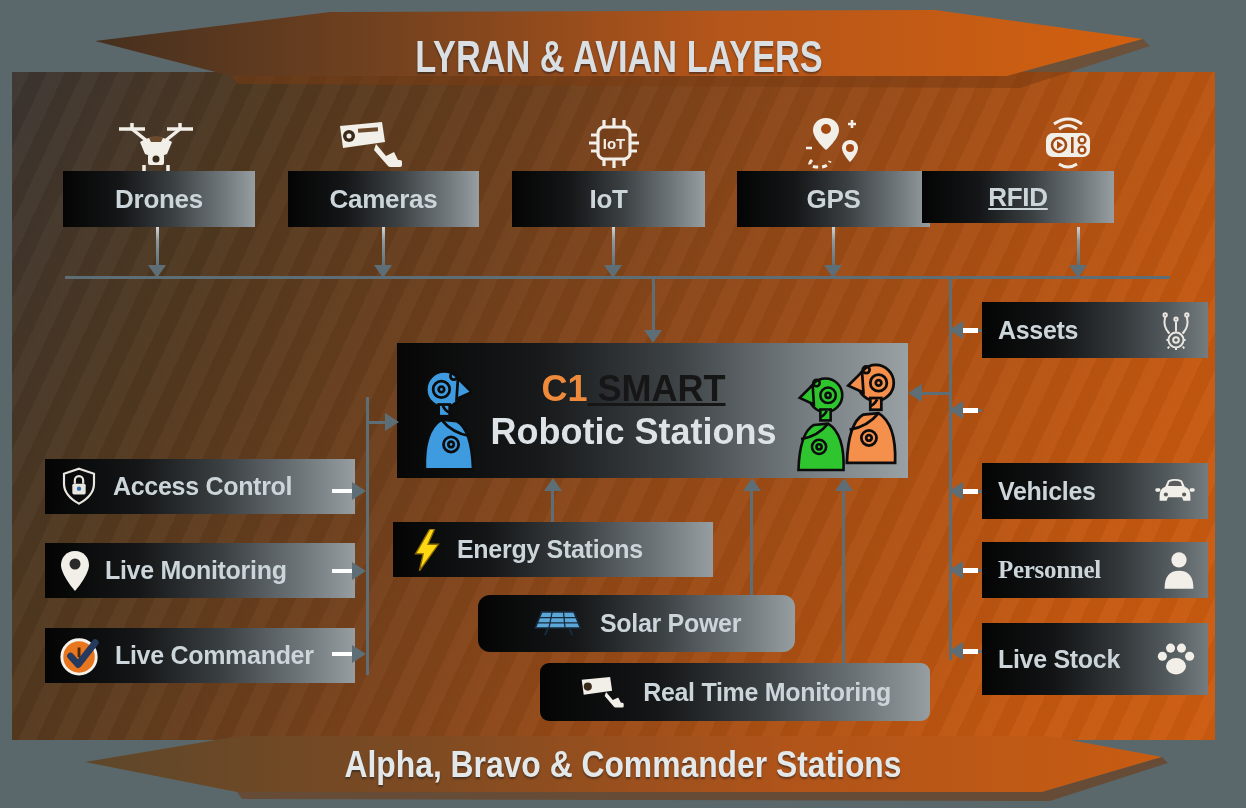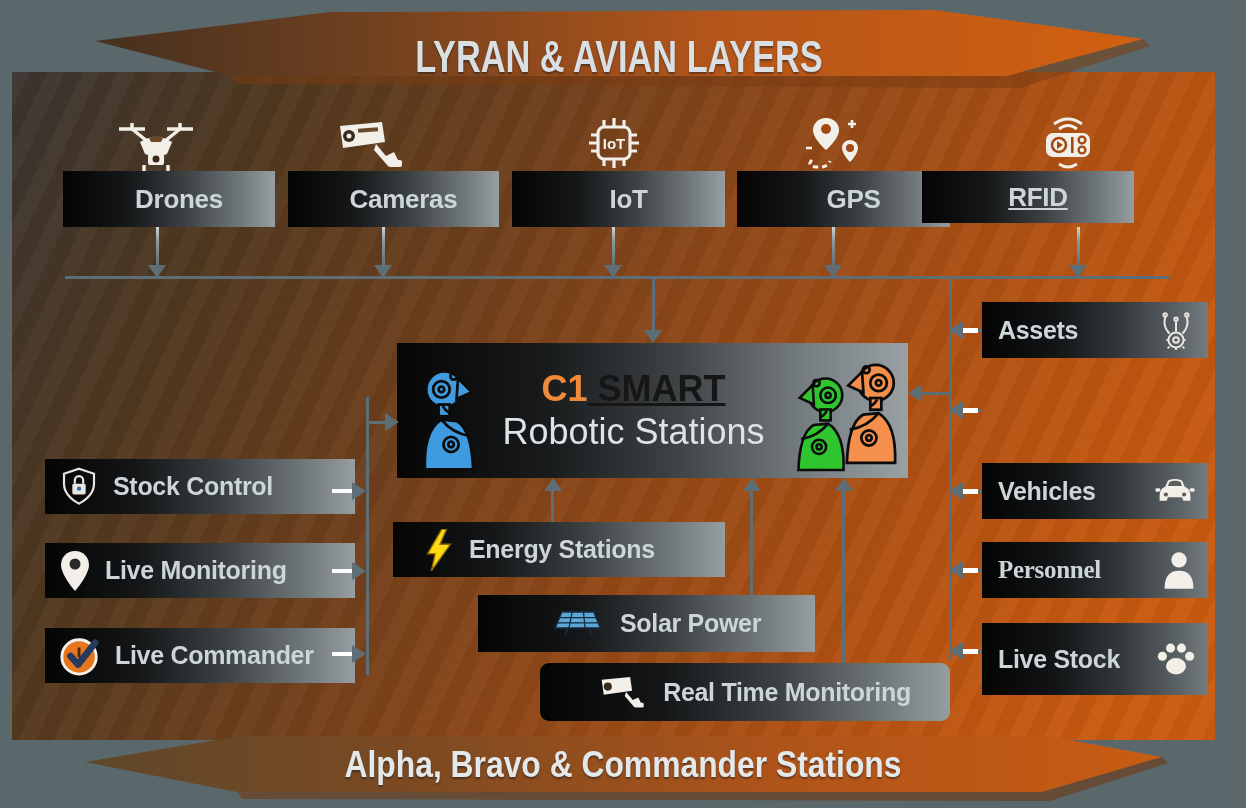--- a/index.html
+++ b/index.html
@@ -22,21 +22,21 @@
   }
   .panel::after{
     content:'';position:absolute;inset:0;pointer-events:none;
     background:repeating-linear-gradient(115deg, rgba(255,255,255,0.025) 0 16px, rgba(0,0,0,0.035) 16px 32px);
   }
 
   
   .gbox{
     position:absolute;display:flex;align-items:center;
     background:linear-gradient(90deg,#040404 0%,#141617 30%,#3c4144 58%,#6d7478 82%,#969ea2 100%);
-    color:var(--label);font-weight:bold;letter-spacing:-0.3px;padding-left:20px;
+    color:var(--label);font-weight:bold;letter-spacing:-0.3px;
   }
   .gbox-dim{
     background:linear-gradient(90deg,#040404 0%,#121415 32%,#34393c 62%,#565d61 84%,#747c80 100%);
   }
   .sensor-box{justify-content:center;font-size:26px;}
   .left-box{font-size:25px;padding-left:14px;gap:14px;}
   .right-box{font-size:25px;padding-left:16px;padding-right:12px;justify-content:space-between;}
   .support-box{font-size:25px;}
 
   
@@ -63,21 +63,21 @@
     background:linear-gradient(90deg,#060606 0%,#17191a 28%,#3e4346 55%,#767d81 80%,#9aa1a5 100%);
   }
   .central-text{
     position:absolute;inset:0;display:flex;flex-direction:column;
     justify-content:center;align-items:center;
     padding-left:78px;padding-right:116px;line-height:1.18;
   }
   .central-line1{font-size:36px;font-weight:bold;white-space:nowrap;}
   .central-line1 .c1{color:#ef8a3a;}
   .central-line1 .smart{color:#161616;text-decoration:underline;}
-  .central-line2{font-size:36px;font-weight:normal;color:#dde3e6;white-space:nowrap;}
+  .central-line2{font-size:36px;font-weight:bold;color:#dde3e6;white-space:nowrap;}
 
   .icon-abs{position:absolute;}
   svg{display:block;}
 </style>
 </head>
 <body>
 
 <svg width="0" height="0" style="position:absolute" aria-hidden="true">
   <defs>
     <g id="robot-shape" stroke="#0c0c0c" stroke-width="4" fill="currentColor">
@@ -247,21 +247,21 @@
 
   <div class="ln" style="left:366px;top:397px;width:3px;height:278px;"></div>
 
   <div class="gbox left-box" style="left:45px;top:459px;width:296px;height:55px;">
     <svg width="40" height="44" viewBox="0 0 48 48">
       <path d="M24 2 L42 8 V20 Q42 34 24 44 Q6 34 6 20 V8 Z" fill="none" stroke="#e9e6e0" stroke-width="2.6"></path>
       <rect x="16" y="20" width="16" height="13" rx="2" fill="#e9e6e0"></rect>
       <path d="M19 20 v-4 a5 5 0 0 1 10 0 v4" fill="none" stroke="#e9e6e0" stroke-width="2.6"></path>
       <circle cx="24" cy="26" r="2.6" fill="#2f6fb0"></circle>
     </svg>
-    <span>Stock Control</span>
+    <span>Access Control</span>
   </div>
   <div class="dash" style="left:332px;top:489px;width:20px;height:4px;"></div>
   <div class="ar ar-right" style="left:352px;top:482px;"></div>
 
   <div class="gbox left-box" style="left:45px;top:543px;width:296px;height:55px;">
     <svg width="32" height="44" viewBox="0 0 32 42">
       <path d="M16 1 C7 1 2 8 2 15 C2 25 16 41 16 41 C16 41 30 25 30 15 C30 8 25 1 16 1 Z" fill="#f2efe9"></path>
       <circle cx="16" cy="14" r="5.5" fill="#2a2a2a"></circle>
     </svg>
     <span>Live Monitoring</span>
@@ -273,28 +273,28 @@
     <svg width="42" height="42" viewBox="0 0 44 44">
       <circle cx="21" cy="23" r="18" fill="#e8761e" stroke="#f5f2ec" stroke-width="3"></circle>
       <path d="M21 23 V13 M21 23 L28 26" stroke="#4a2a10" stroke-width="3" fill="none"></path>
       <path d="M12 22 L20 31 L38 8" stroke="#253a5e" stroke-width="7" fill="none" stroke-linecap="round" stroke-linejoin="round"></path>
     </svg>
     <span>Live Commander</span>
   </div>
   <div class="dash" style="left:332px;top:652px;width:20px;height:4px;"></div>
   <div class="ar ar-right" style="left:352px;top:645px;"></div>
 
-  <div class="gbox support-box" style="left:393px;top:522px;width:300px;height:55px;padding-left:32px;gap:16px;">
+  <div class="gbox support-box" style="left:393px;top:522px;width:300px;height:55px;padding-left:20px;gap:16px;">
     <svg width="28" height="42" viewBox="0 0 28 44">
       <polygon points="17,0 2,26 10,26 6,44 26,16 15,16 22,0" fill="#ffd814" stroke="#8a6a00" stroke-width="1.4"></polygon>
     </svg>
     <span>Energy Stations</span>
   </div>
 
-  <div class="gbox support-box" style="left:478px;top:595px;width:317px;height:57px;justify-content:center;gap:18px;">
+  <div class="gbox support-box" style="left:478px;top:595px;width:317px;height:57px;justify-content:center;gap:18px;border-radius:12px;">
     <svg width="50" height="36" viewBox="0 0 62 38">
       <polygon points="12,4 52,4 60,24 4,24" fill="#5aa7d8" stroke="#17293a" stroke-width="2"></polygon>
       <path d="M25 4 L21 24 M39 4 L41 24 M9 11 H55 M6 17.5 H58" stroke="#17293a" stroke-width="1.6"></path>
       <path d="M20 24 L16 33 M46 24 L50 33" stroke="#17293a" stroke-width="2.6"></path>
     </svg>
     <span>Solar Power</span>
   </div>
 
   <div class="gbox support-box" style="left:540px;top:663px;width:390px;height:58px;justify-content:center;gap:18px;border-radius:9px;">
     <svg width="46" height="40" viewBox="0 0 68 52">

